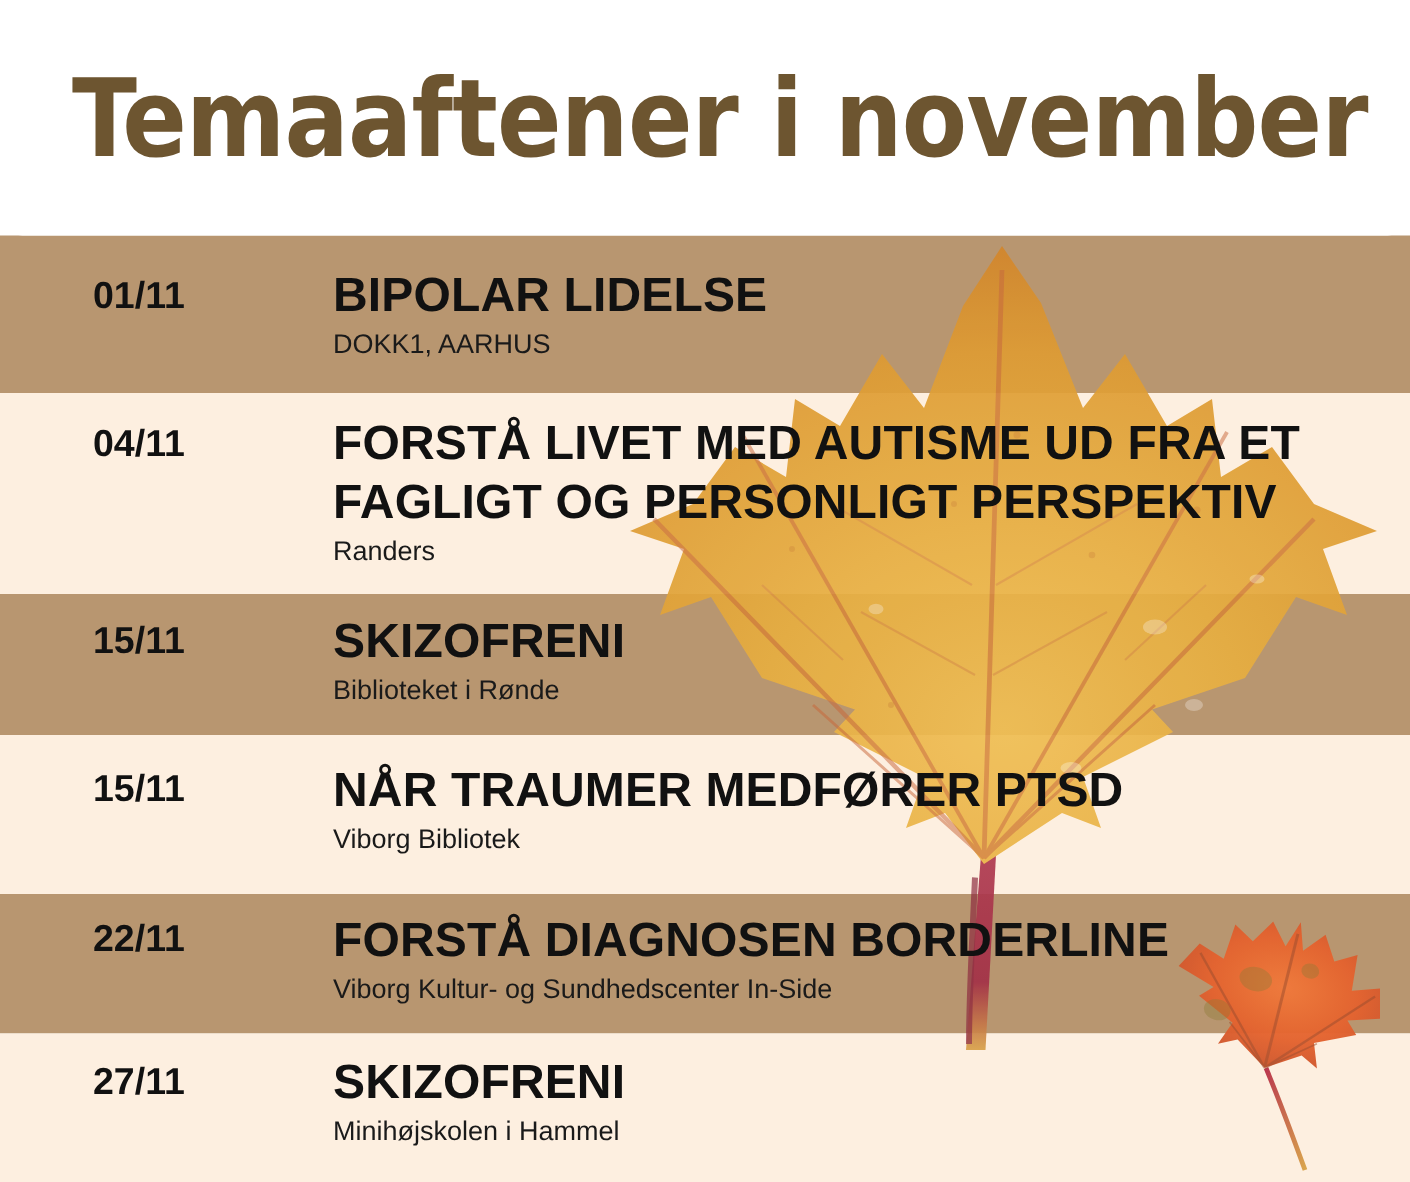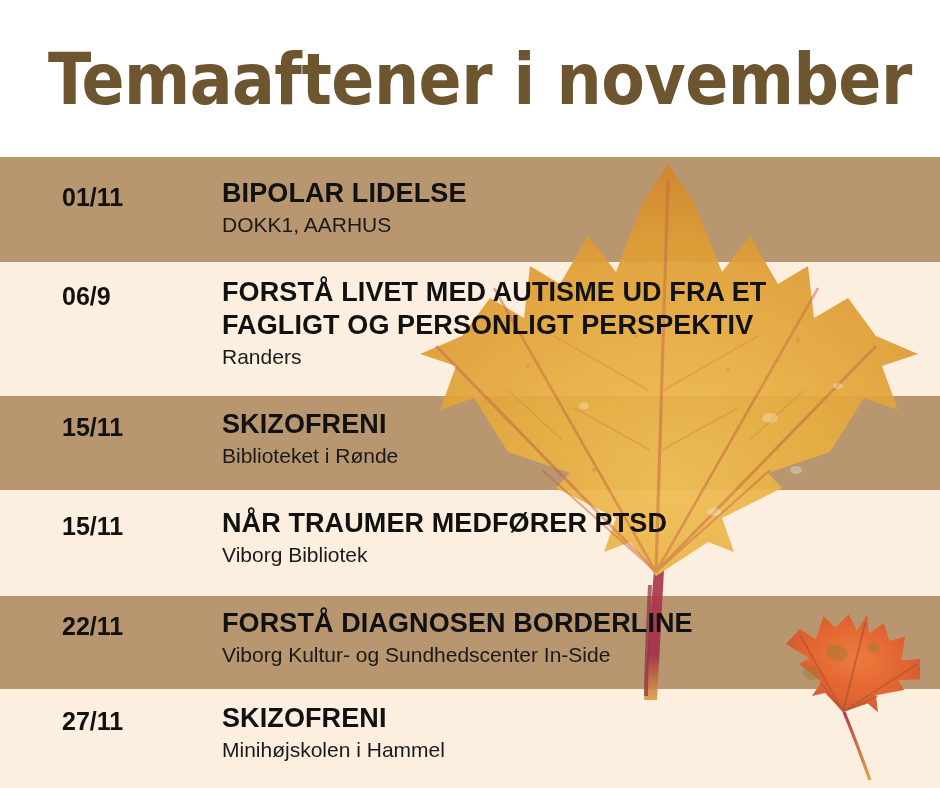--- a/index.html
+++ b/index.html
@@ -99,29 +99,29 @@
     color:#111111;
     letter-spacing:0px;
     white-space:nowrap;
   }
   .row-body {
     position:absolute;
     left:222px;
     right:10px;
   }
   .row-title {
-    font-size:27px;
+    font-size:32px;
     font-weight:700;
     color:#111111;
     letter-spacing:0.1px;
     line-height:1.22;
     white-space:pre-line;
   }
   .row-venue {
-    font-size:21px;
+    font-size:18px;
     font-weight:400;
     color:#1a1a1a;
     line-height:1.25;
     margin-top:2px;
     white-space:nowrap;
   }
 
   
   #row-0 { top:0px;   height:105px; }
   #row-0 .row-date  { top:26px;text-align:center; }
@@ -275,21 +275,21 @@
 
     <div class="row" id="row-0">
       <div class="row-date">01/11</div>
       <div class="row-body">
         <div class="row-title">BIPOLAR LIDELSE</div>
         <div class="row-venue">DOKK1, AARHUS</div>
       </div>
     </div>
 
     <div class="row" id="row-1">
-      <div class="row-date">06/9</div>
+      <div class="row-date">04/11</div>
       <div class="row-body">
         <div class="row-title">FORSTÅ LIVET MED AUTISME UD FRA ET
 FAGLIGT OG PERSONLIGT PERSPEKTIV</div>
         <div class="row-venue">Randers</div>
       </div>
     </div>
 
     <div class="row" id="row-2">
       <div class="row-date">15/11</div>
       <div class="row-body">

